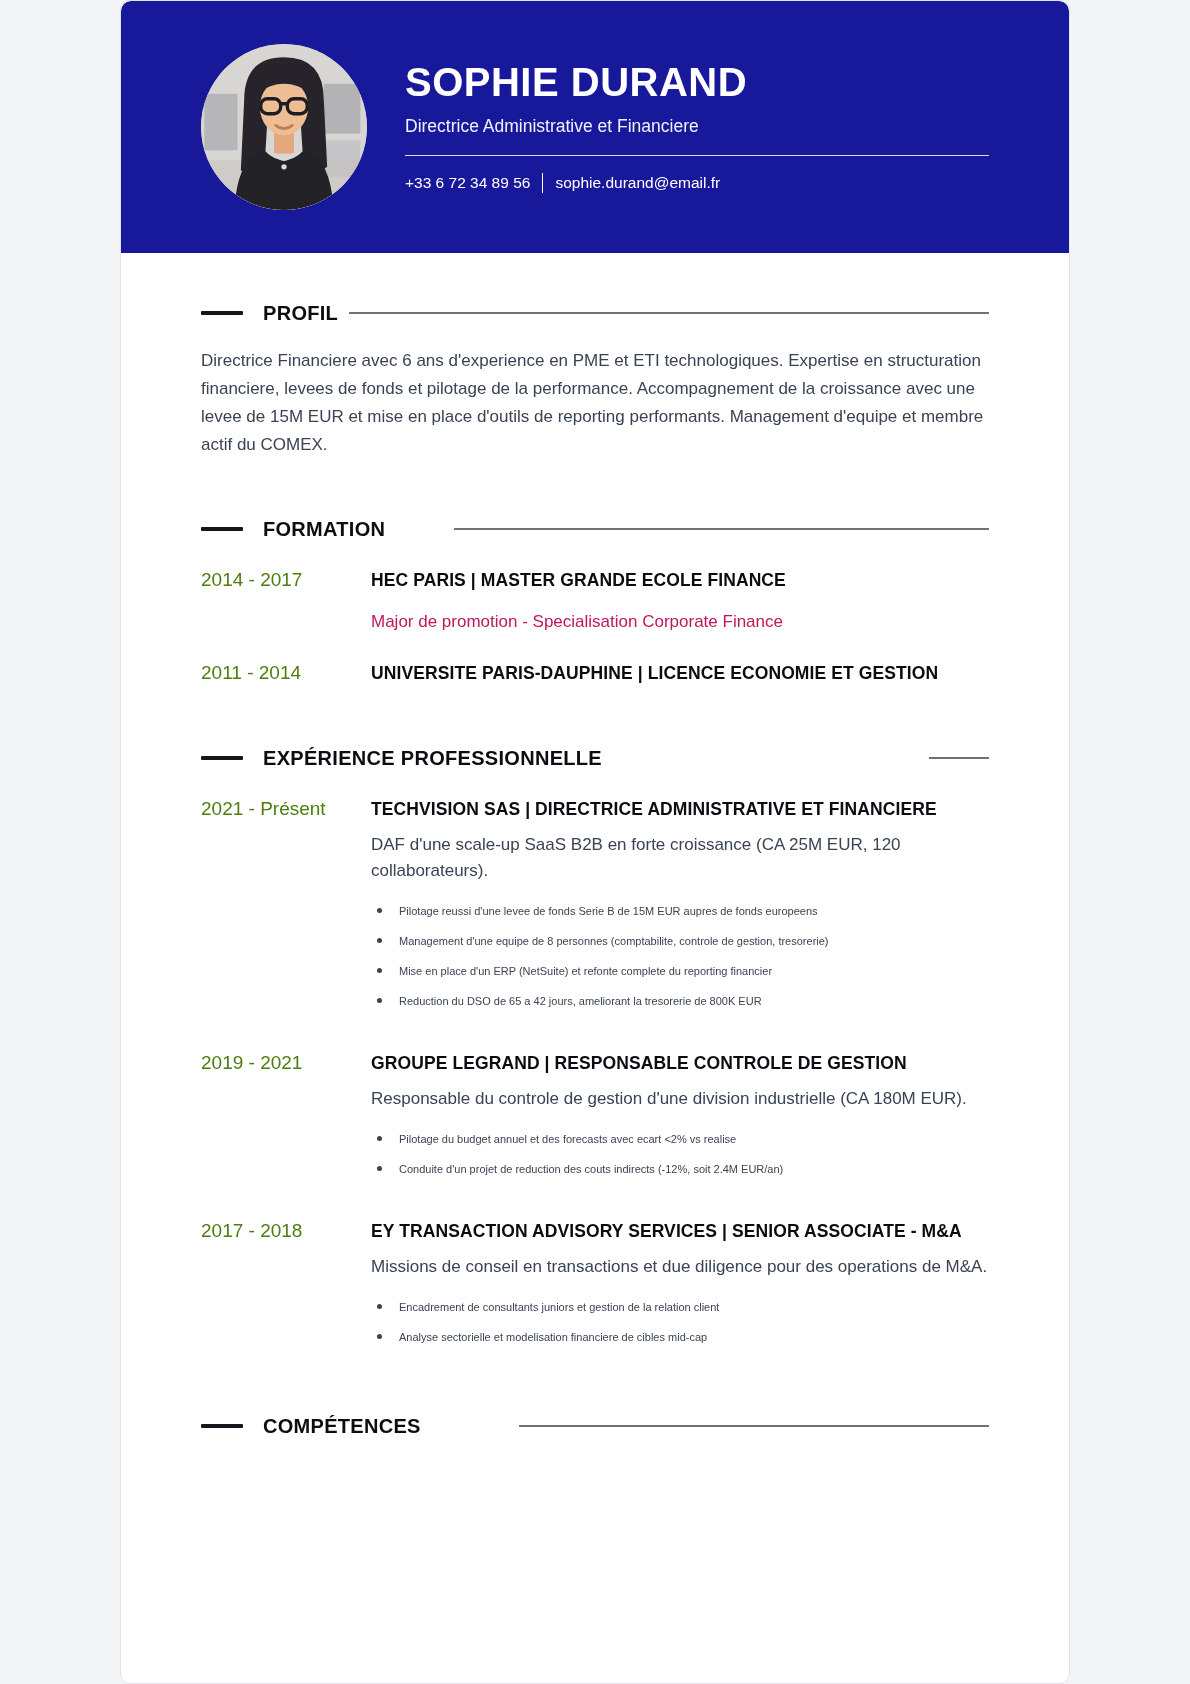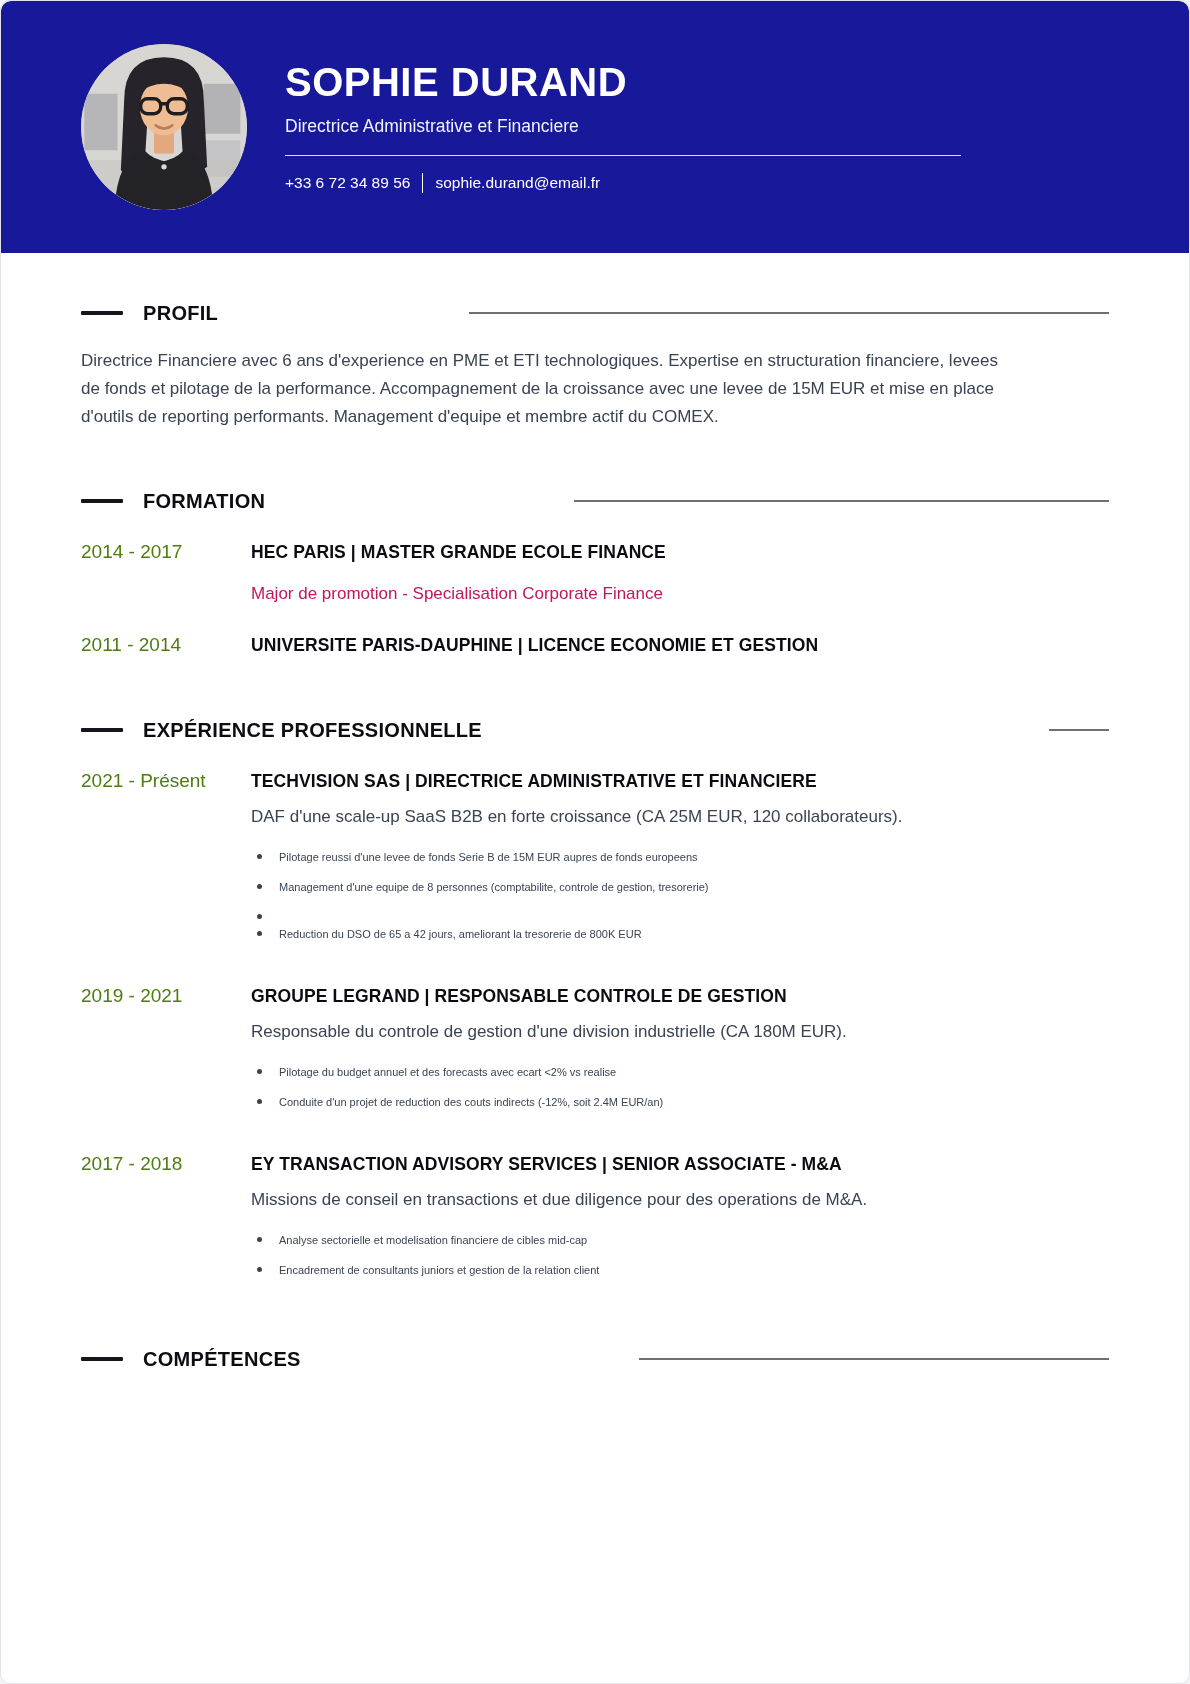--- a/index.html
+++ b/index.html
@@ -1,18 +1,18 @@
 <!DOCTYPE html>
 <html><head>
 <meta charset="utf-8">
 <style>
   html,body{margin:0;padding:0;background:#f3f4f6;}
   .page{
     position:relative;
-    width:1190px;height:1684px;
+    width:950px;height:1684px;
     margin:0 auto;
     background:#ffffff;
     border:1px solid #e3e4ea;
     box-sizing:border-box;
     font-family:"Liberation Sans", sans-serif;
     color:#3a4354;
     overflow:hidden;
     border-radius:10px;
   }
   
@@ -256,20 +256,21 @@
             <div class="bullet">
                 <span class="dot"></span>
                 <span>Pilotage reussi d'une levee de fonds Serie B de 15M EUR aupres de fonds europeens</span>
               </div>
             <div class="bullet">
                 <span class="dot"></span>
                 <span>Management d'une equipe de 8 personnes (comptabilite, controle de gestion, tresorerie)</span>
               </div>
             <div class="bullet">
                 <span class="dot"></span>
+                <span>Mise en place d'un ERP (NetSuite) et refonte complete du reporting financier</span>
               </div>
             <div class="bullet">
                 <span class="dot"></span>
                 <span>Reduction du DSO de 65 a 42 jours, ameliorant la tresorerie de 800K EUR</span>
               </div>
           </div>
         </div>
       </div>
 
       <div class="exp-entry">
@@ -291,25 +292,25 @@
       </div>
 
       <div class="exp-entry">
         <div class="dates">2017 - 2018</div>
         <div>
           <div class="etitle">EY TRANSACTION ADVISORY SERVICES | SENIOR ASSOCIATE - M&amp;A</div>
           <div class="summary">Missions de conseil en transactions et due diligence pour des operations de M&amp;A.</div>
           <div class="bullets">
             <div class="bullet">
                 <span class="dot"></span>
+                <span>Encadrement de consultants juniors et gestion de la relation client</span>
+              </div>
+            <div class="bullet">
+                <span class="dot"></span>
                 <span>Analyse sectorielle et modelisation financiere de cibles mid-cap</span>
-              </div>
-            <div class="bullet">
-                <span class="dot"></span>
-                <span>Encadrement de consultants juniors et gestion de la relation client</span>
               </div>
           </div>
         </div>
       </div>
 
     </div>
 
     <div class="sec-head mt-comp">
       <div class="dash"></div>
       <h2 class="sec-title">COMPÉTENCES</h2>

